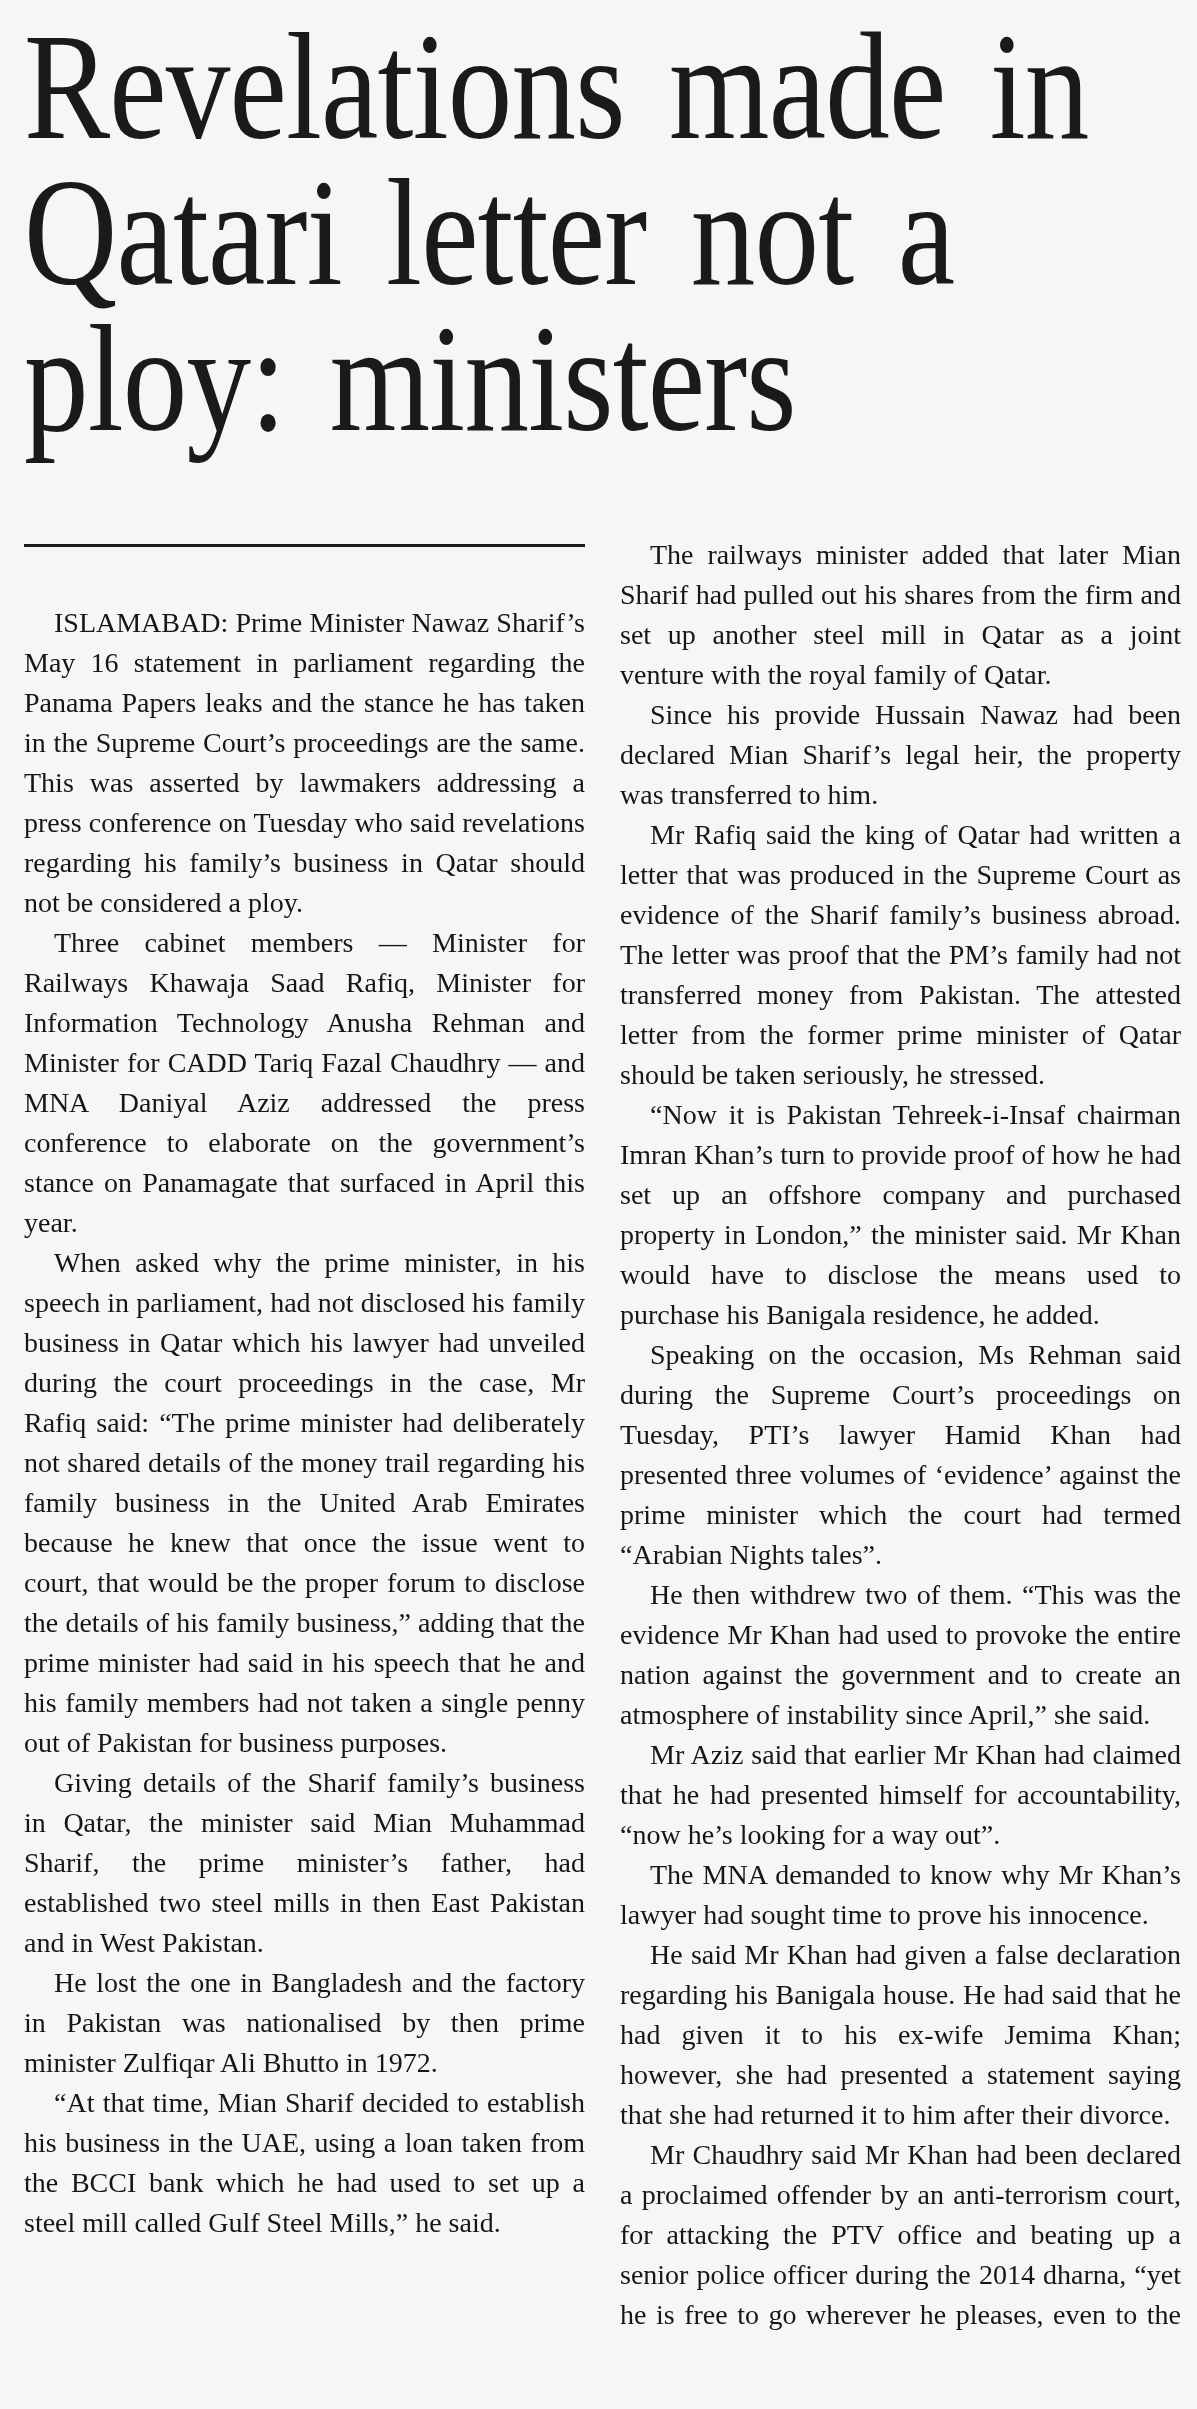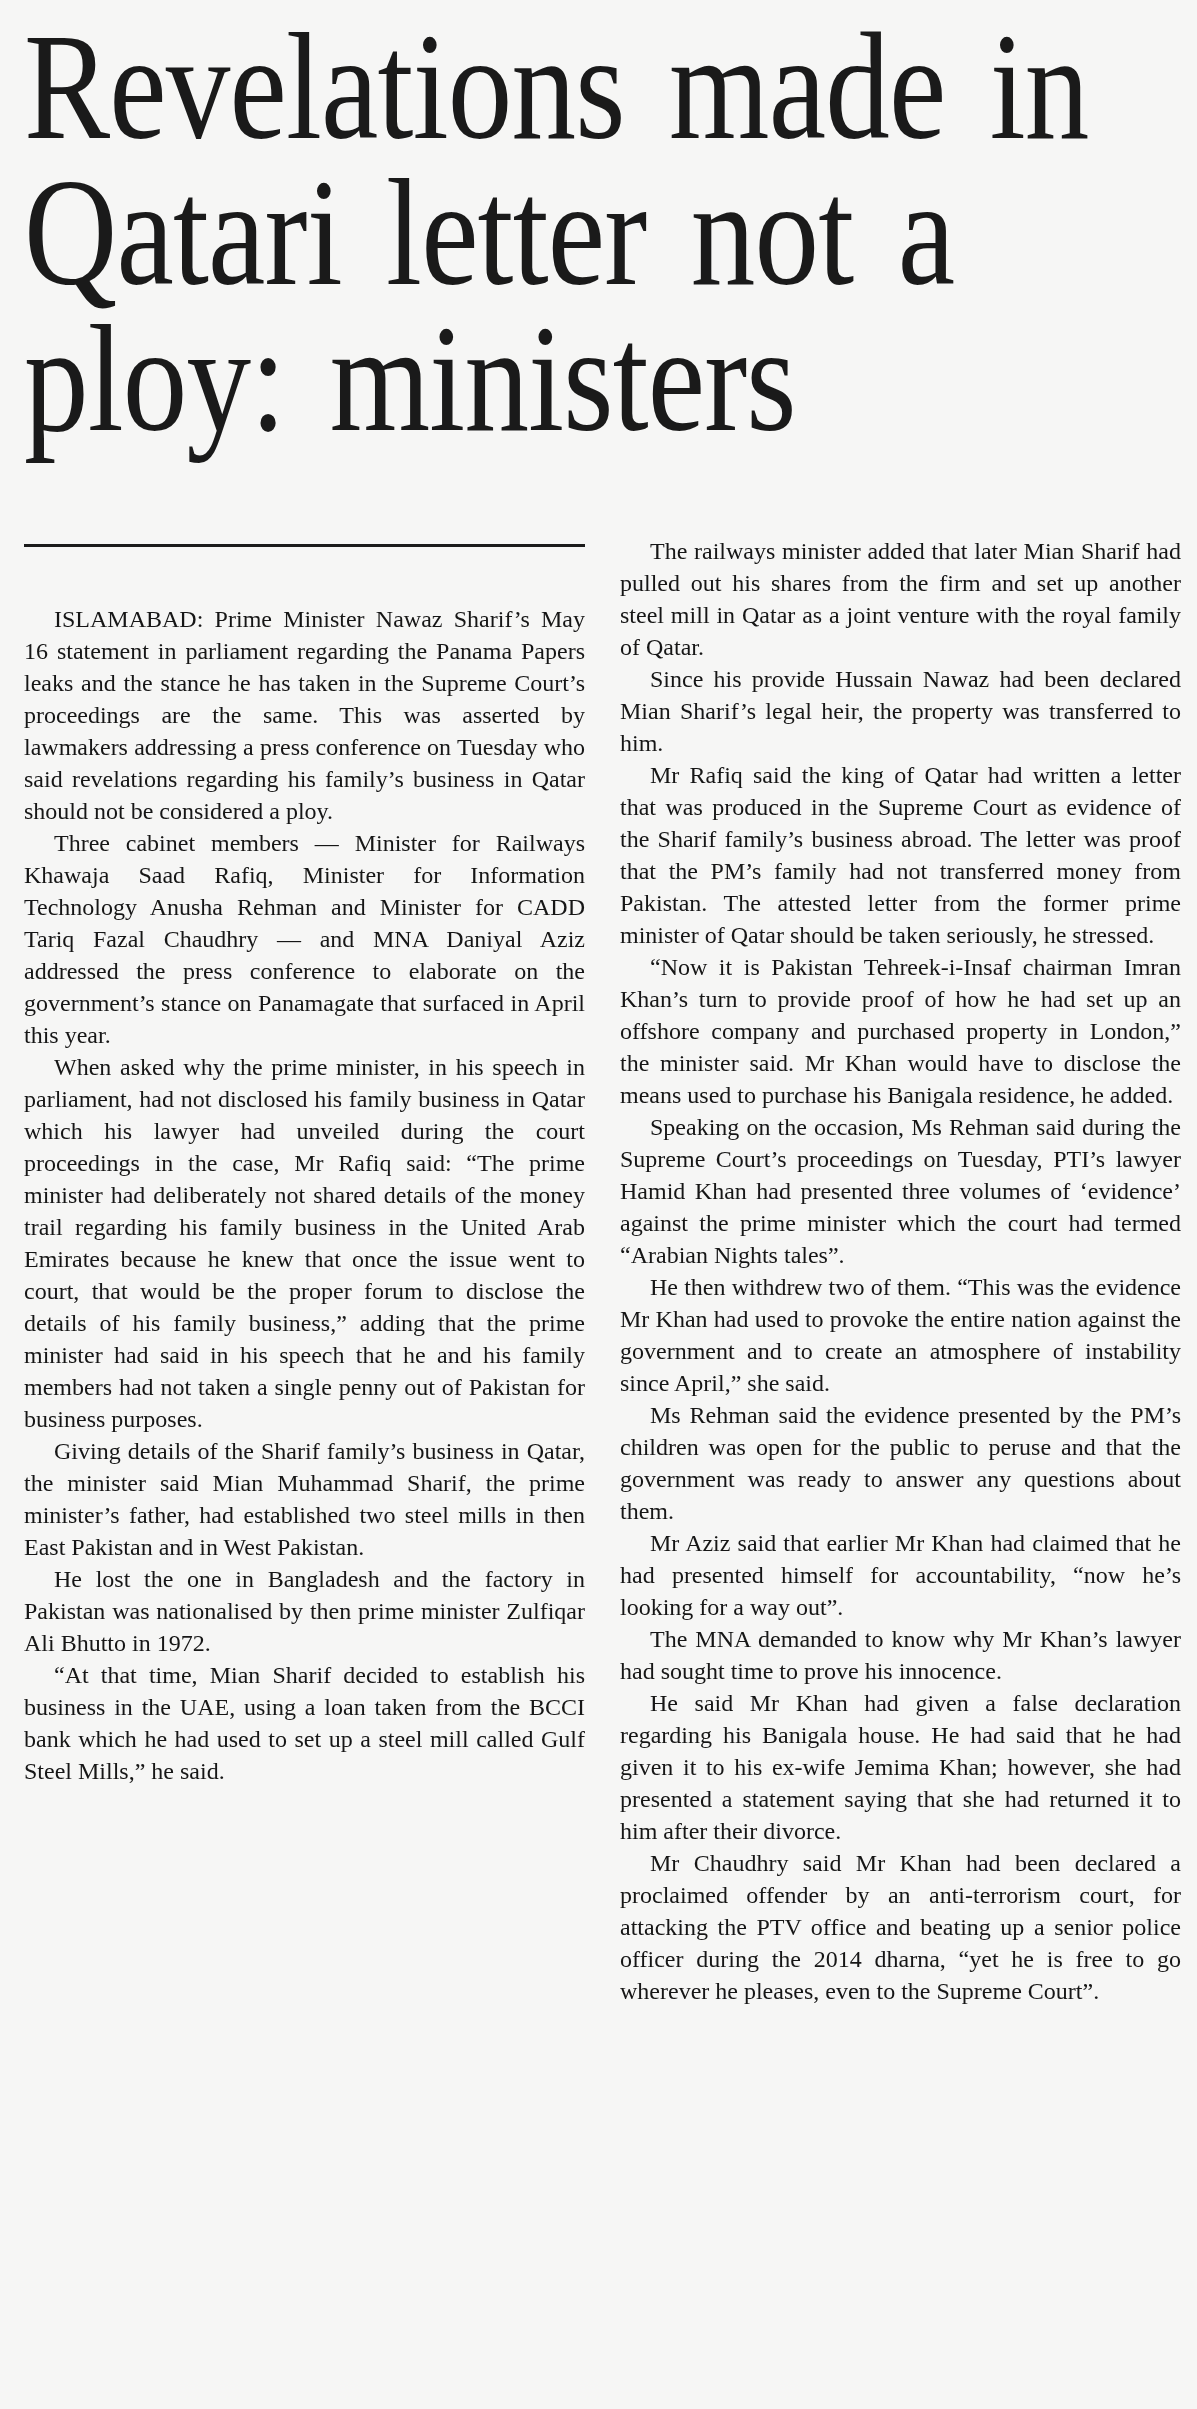--- a/index.html
+++ b/index.html
@@ -56,22 +56,22 @@
     color: #1c1c1c;
     letter-spacing: 0.5px;
   }
   .byline-rule {
     height: 3px;
     background: #1b1b1b;
     margin-top: 9px;
     width: 100%;
   }
   .body-text {
-    font-size: 24px;
-    line-height: 32px;
+    font-size: 28px;
+    line-height: 40px;
     text-align: justify;
     -webkit-hyphens: auto;
     hyphens: auto;
   }
   .col-left .body-text { margin-top: 56px; font-family: Liberation Serif, serif; }
   .para {
     margin: 0;
     text-indent: 30px;
   }
 </style>
@@ -103,21 +103,20 @@
     </div>
 
     <div class="col col-right">
       <div class="body-text">
           <p class="para">The railways minister added that later Mian Sharif had pulled out his shares from the firm and set up another steel mill in Qatar as a joint venture with the royal family of Qatar.</p>
           <p class="para">Since his provide Hussain Nawaz had been declared Mian Sharif’s legal heir, the property was transferred to him.</p>
           <p class="para">Mr Rafiq said the king of Qatar had written a letter that was produced in the Supreme Court as evidence of the Sharif family’s business abroad. The letter was proof that the PM’s family had not transferred money from Pakistan. The attested letter from the former prime minister of Qatar should be taken seriously, he stressed.</p>
           <p class="para">“Now it is Pakistan Tehreek-i-Insaf chairman Imran Khan’s turn to provide proof of how he had set up an offshore company and purchased property in London,” the minister said. Mr Khan would have to disclose the means used to purchase his Banigala residence, he added.</p>
           <p class="para">Speaking on the occasion, Ms Rehman said during the Supreme Court’s proceedings on Tuesday, PTI’s lawyer Hamid Khan had presented three volumes of ‘evidence’ against the prime minister which the court had termed “Arabian Nights tales”.</p>
           <p class="para">He then withdrew two of them. “This was the evidence Mr Khan had used to provoke the entire nation against the government and to create an atmosphere of instability since April,” she said.</p>
-          <p class="para">Ms Rehman said the evidence presented by the PM’s children was open for the public to peruse and that the government was ready to answer any questions about them.</p>
           <p class="para">Mr Aziz said that earlier Mr Khan had claimed that he had presented himself for accountability, “now he’s looking for a way out”.</p>
           <p class="para">The MNA demanded to know why Mr Khan’s lawyer had sought time to prove his innocence.</p>
           <p class="para">He said Mr Khan had given a false declaration regarding his Banigala house. He had said that he had given it to his ex-wife Jemima Khan; however, she had presented a statement saying that she had returned it to him after their divorce.</p>
           <p class="para">Mr Chaudhry said Mr Khan had been declared a proclaimed offender by an anti-terrorism court, for attacking the PTV office and beating up a senior police officer during the 2014 dharna, “yet he is free to go wherever he pleases, even to the Supreme Court”.</p>
         </div>
     </div>
 
   </div>
 </div>
 

